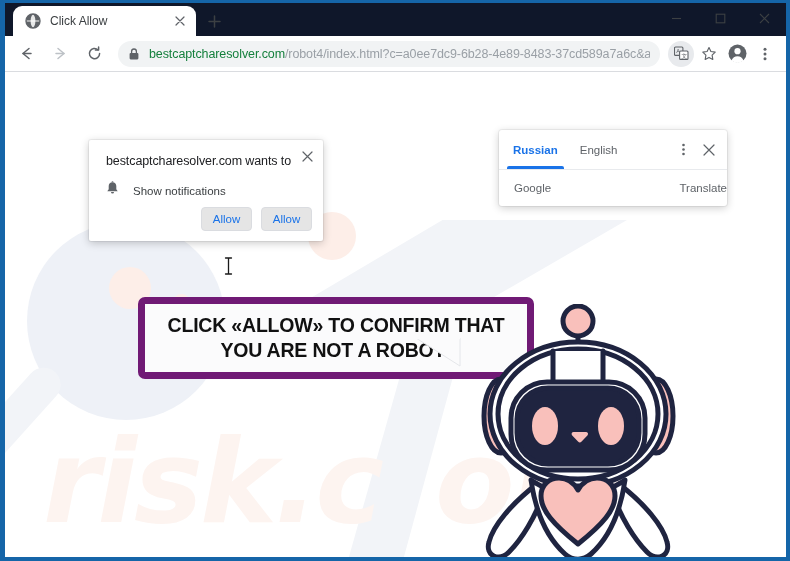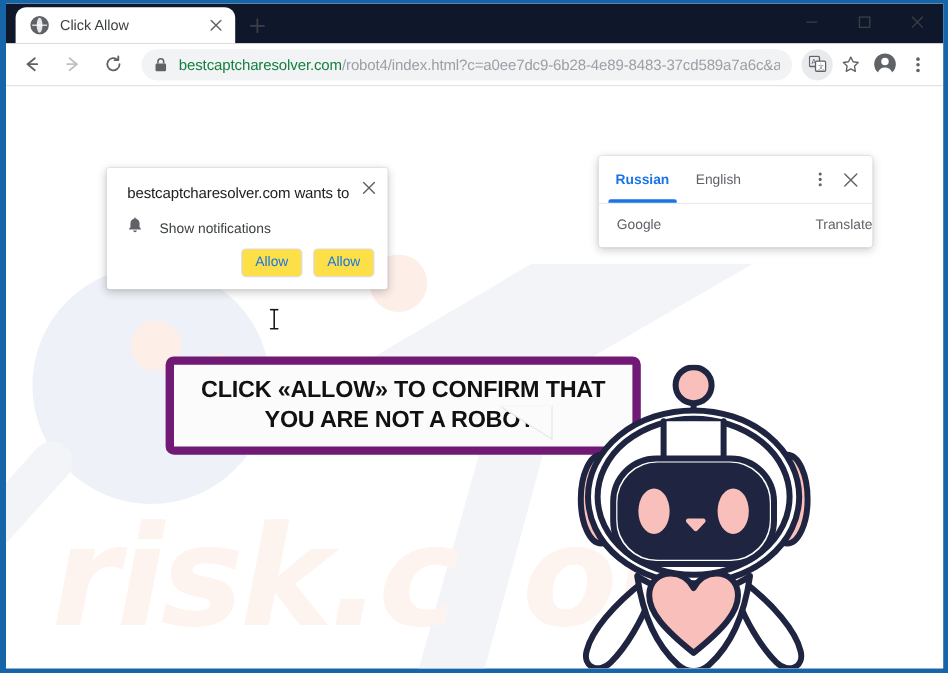--- a/index.html
+++ b/index.html
@@ -183,21 +183,21 @@
     display: flex; align-items: center; justify-content: center;
   }
   #perm-buttons {
     position: absolute; right: 11px; bottom: 10px;
     display: flex; gap: 9px;
   }
   .gbtn {
     min-width: 51px; height: 24px;
     border: 1px solid #dadce0;
     border-radius: 4px;
-    background: #fde047;
+    background: #e5e5e5;
     color: #1a73e8;
     font-size: 11.5px;
     font-family: "Liberation Sans", sans-serif;
     display: flex; align-items: center; justify-content: center;
     padding: 0 10px;
   }
 
   
   #translate-bubble {
     position: absolute;

